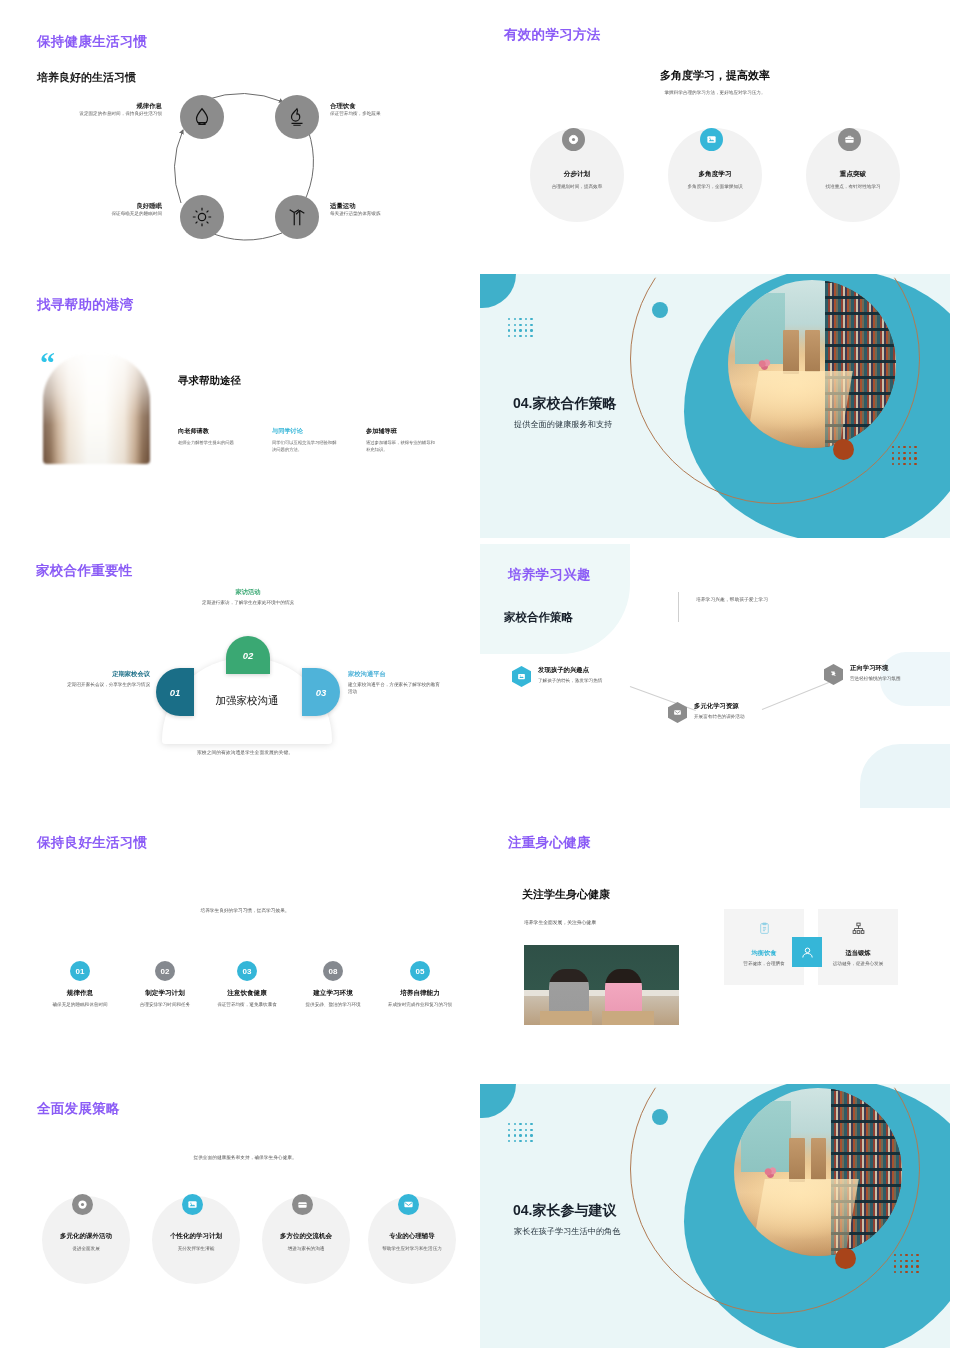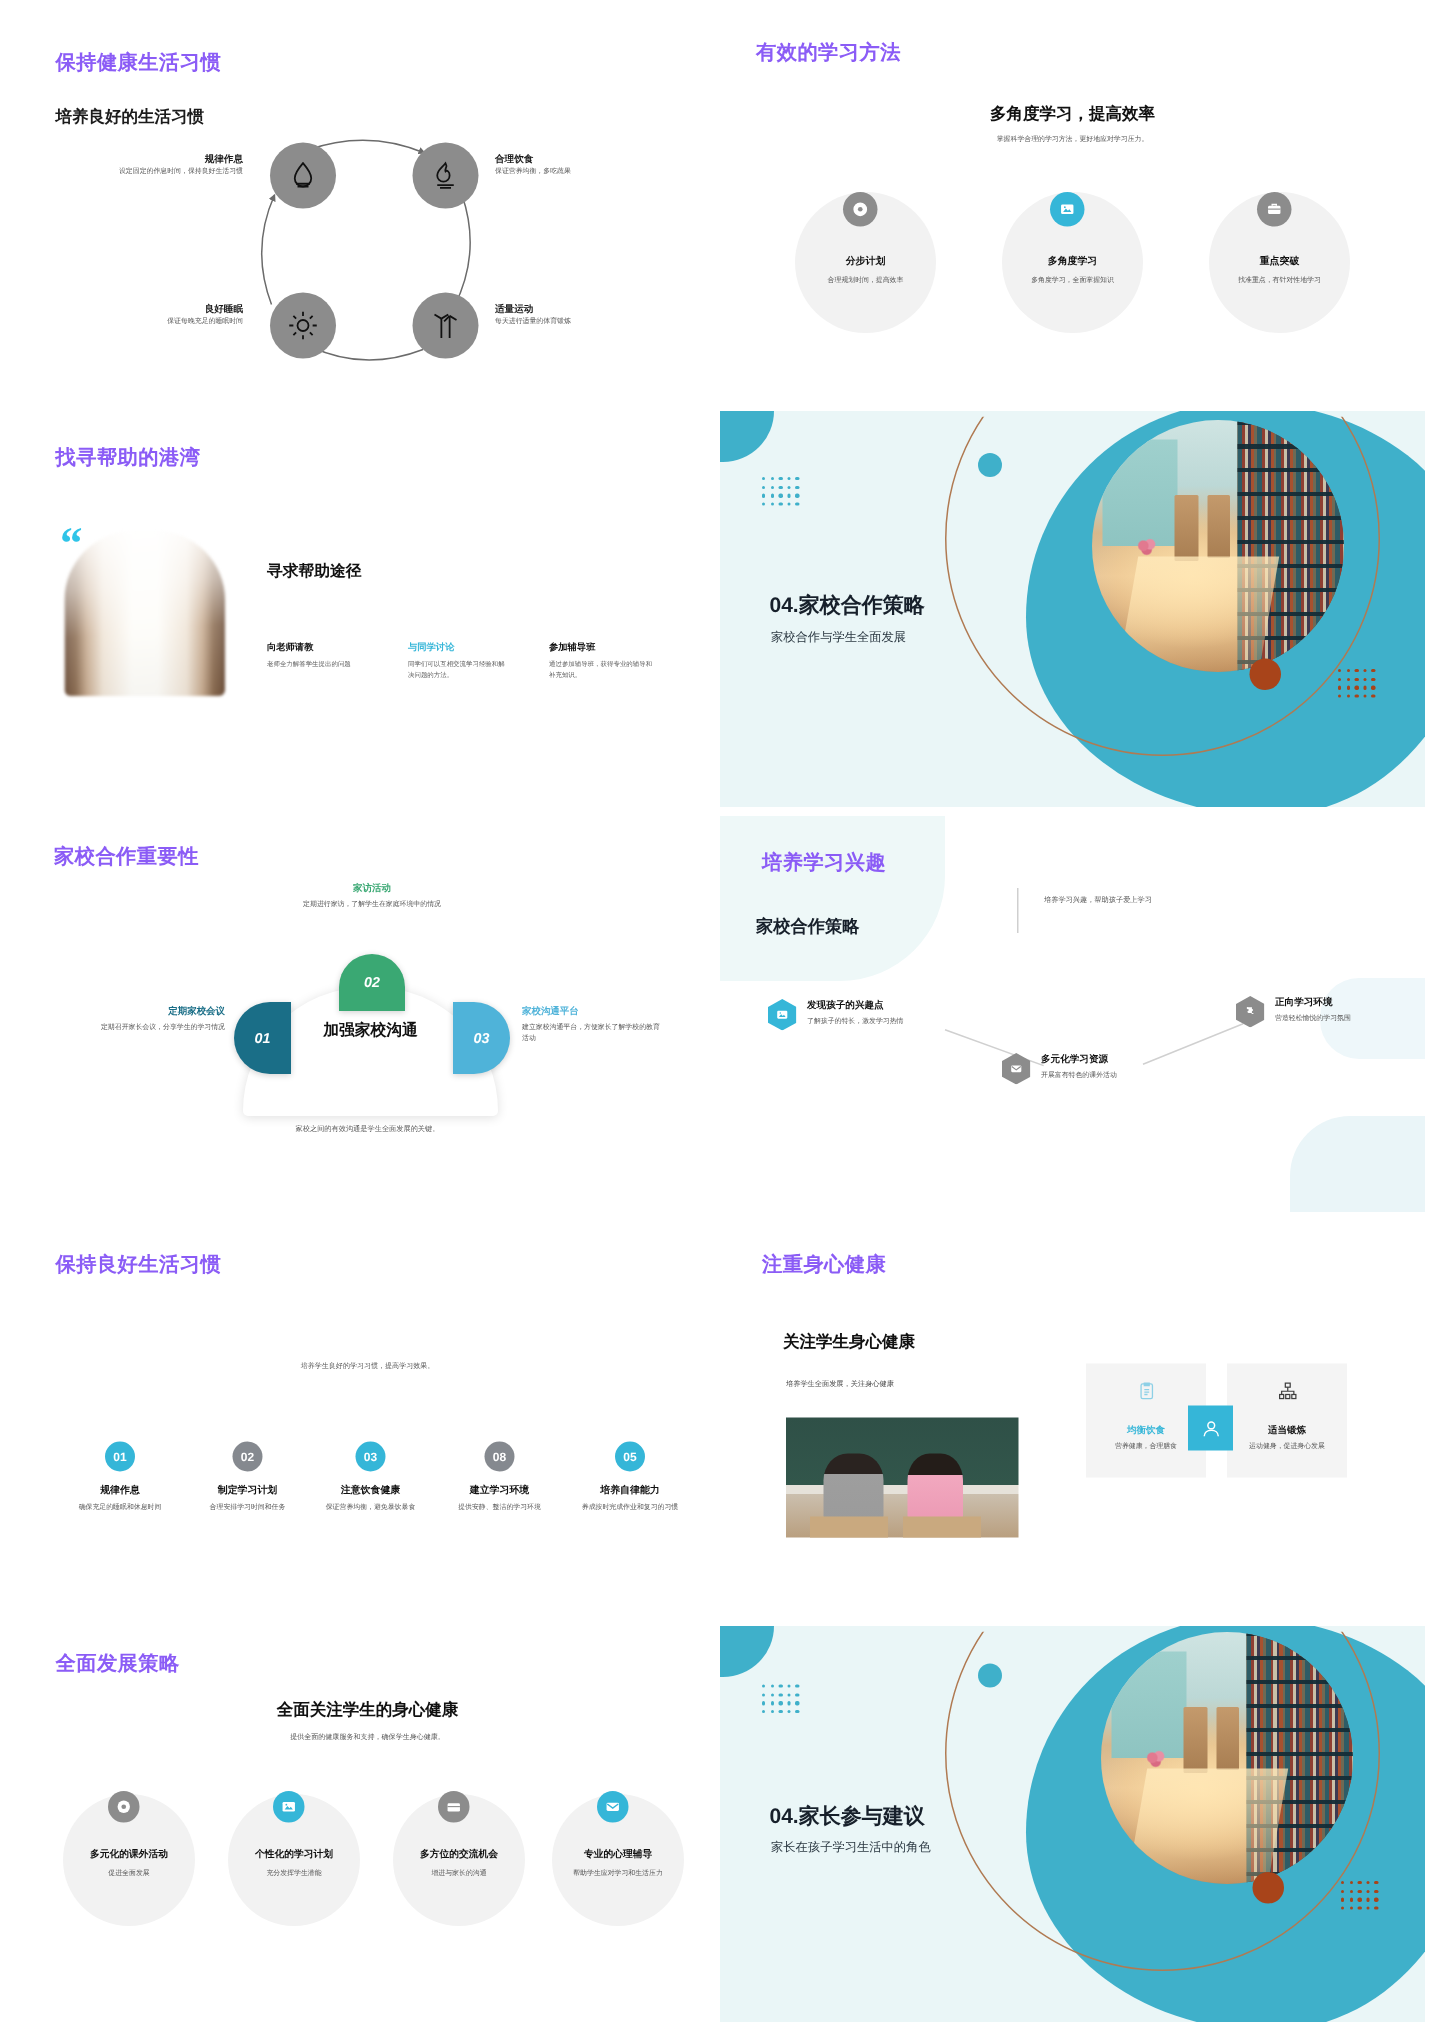--- a/index.html
+++ b/index.html
@@ -367,28 +367,28 @@
         <i style="background:#a8441a"></i>
         <i style="background:#a8441a"></i>
       <i style="background:#a8441a"></i>
         <i style="background:#a8441a"></i>
         <i style="background:#a8441a"></i>
         <i style="background:#a8441a"></i>
         <i style="background:#a8441a"></i>
     </div>
 
     <div style="position:absolute;left:33px;top:121px;font-size:14px;font-weight:bold;color:#17202b;">04.家校合作策略</div>
-    <div style="position:absolute;left:34px;top:145px;font-size:8.2px;color:#2b3842;">家校合作与学生全面发展</div>
+    <div style="position:absolute;left:34px;top:145px;font-size:8.2px;color:#2b3842;">提供全面的健康服务和支持</div>
   </div>
 
   <div class="slide col-l r2">
     <div class="s-title" style="left:26px;top:18px;">家校合作重要性</div>
 
     <div class="arch-dome" style="left:152px;top:114px;width:170px;height:86px;"></div>
-    <div style="position:absolute;left:152px;top:136px;width:170px;text-align:center;font-size:10.5px;font-weight:bold;color:#111;">加强家校沟通</div>
+    <div style="position:absolute;left:152px;top:150px;width:170px;text-align:center;font-size:10.5px;font-weight:normal;color:#111;">加强家校沟通</div>
 
     <div class="arch-pill" style="left:146px;top:124px;width:38px;height:48px;border-radius:24px 0 0 24px;background:#1a6e87;">
       <span>01</span>
     </div>
     <div class="arch-pill" style="left:216px;top:92px;width:44px;height:38px;border-radius:22px 22px 0 0;background:#3aa873;">
       <span>02</span>
     </div>
     <div class="arch-pill" style="left:292px;top:124px;width:38px;height:48px;border-radius:0 24px 24px 0;background:#4fb3d9;">
       <span>03</span>
     </div>
@@ -542,21 +542,20 @@
     <div class="h-center" style="left:312px;top:118px;width:30px;height:30px;">
       <svg viewBox="0 0 24 24">
           <circle cx="12" cy="8.5" r="3.6"></circle>
           <path d="M4.5 20c0-4.2 3.4-6.4 7.5-6.4s7.5 2.2 7.5 6.4"></path>
         </svg>
     </div>
   </div>
 
   <div class="slide col-l r4">
     <div class="s-title" style="left:27px;top:16px;">全面发展策略</div>
-    <div style="position:absolute;left:0;top:48px;width:470px;text-align:center;font-size:11px;font-weight:bold;color:#111;">全面关注学生的身心健康</div>
     <div style="position:absolute;left:0;top:70px;width:470px;text-align:center;font-size:4.7px;color:#555;">提供全面的健康服务和支持，确保学生身心健康。</div>
 
     <div class="pale-circle" style="left:32px;top:112px;width:88px;height:88px;"></div>
     <div class="badge grey" style="left:62px;top:110px;width:21px;height:21px;">
       <svg viewBox="0 0 24 24">
           <circle cx="12" cy="12" r="9" fill="#fff"></circle>
           <circle cx="12" cy="12" r="3.4" fill="#8c8c8c"></circle>
         </svg>
     </div>
     <div style="position:absolute;left:28px;top:148px;width:96px;text-align:center;">

